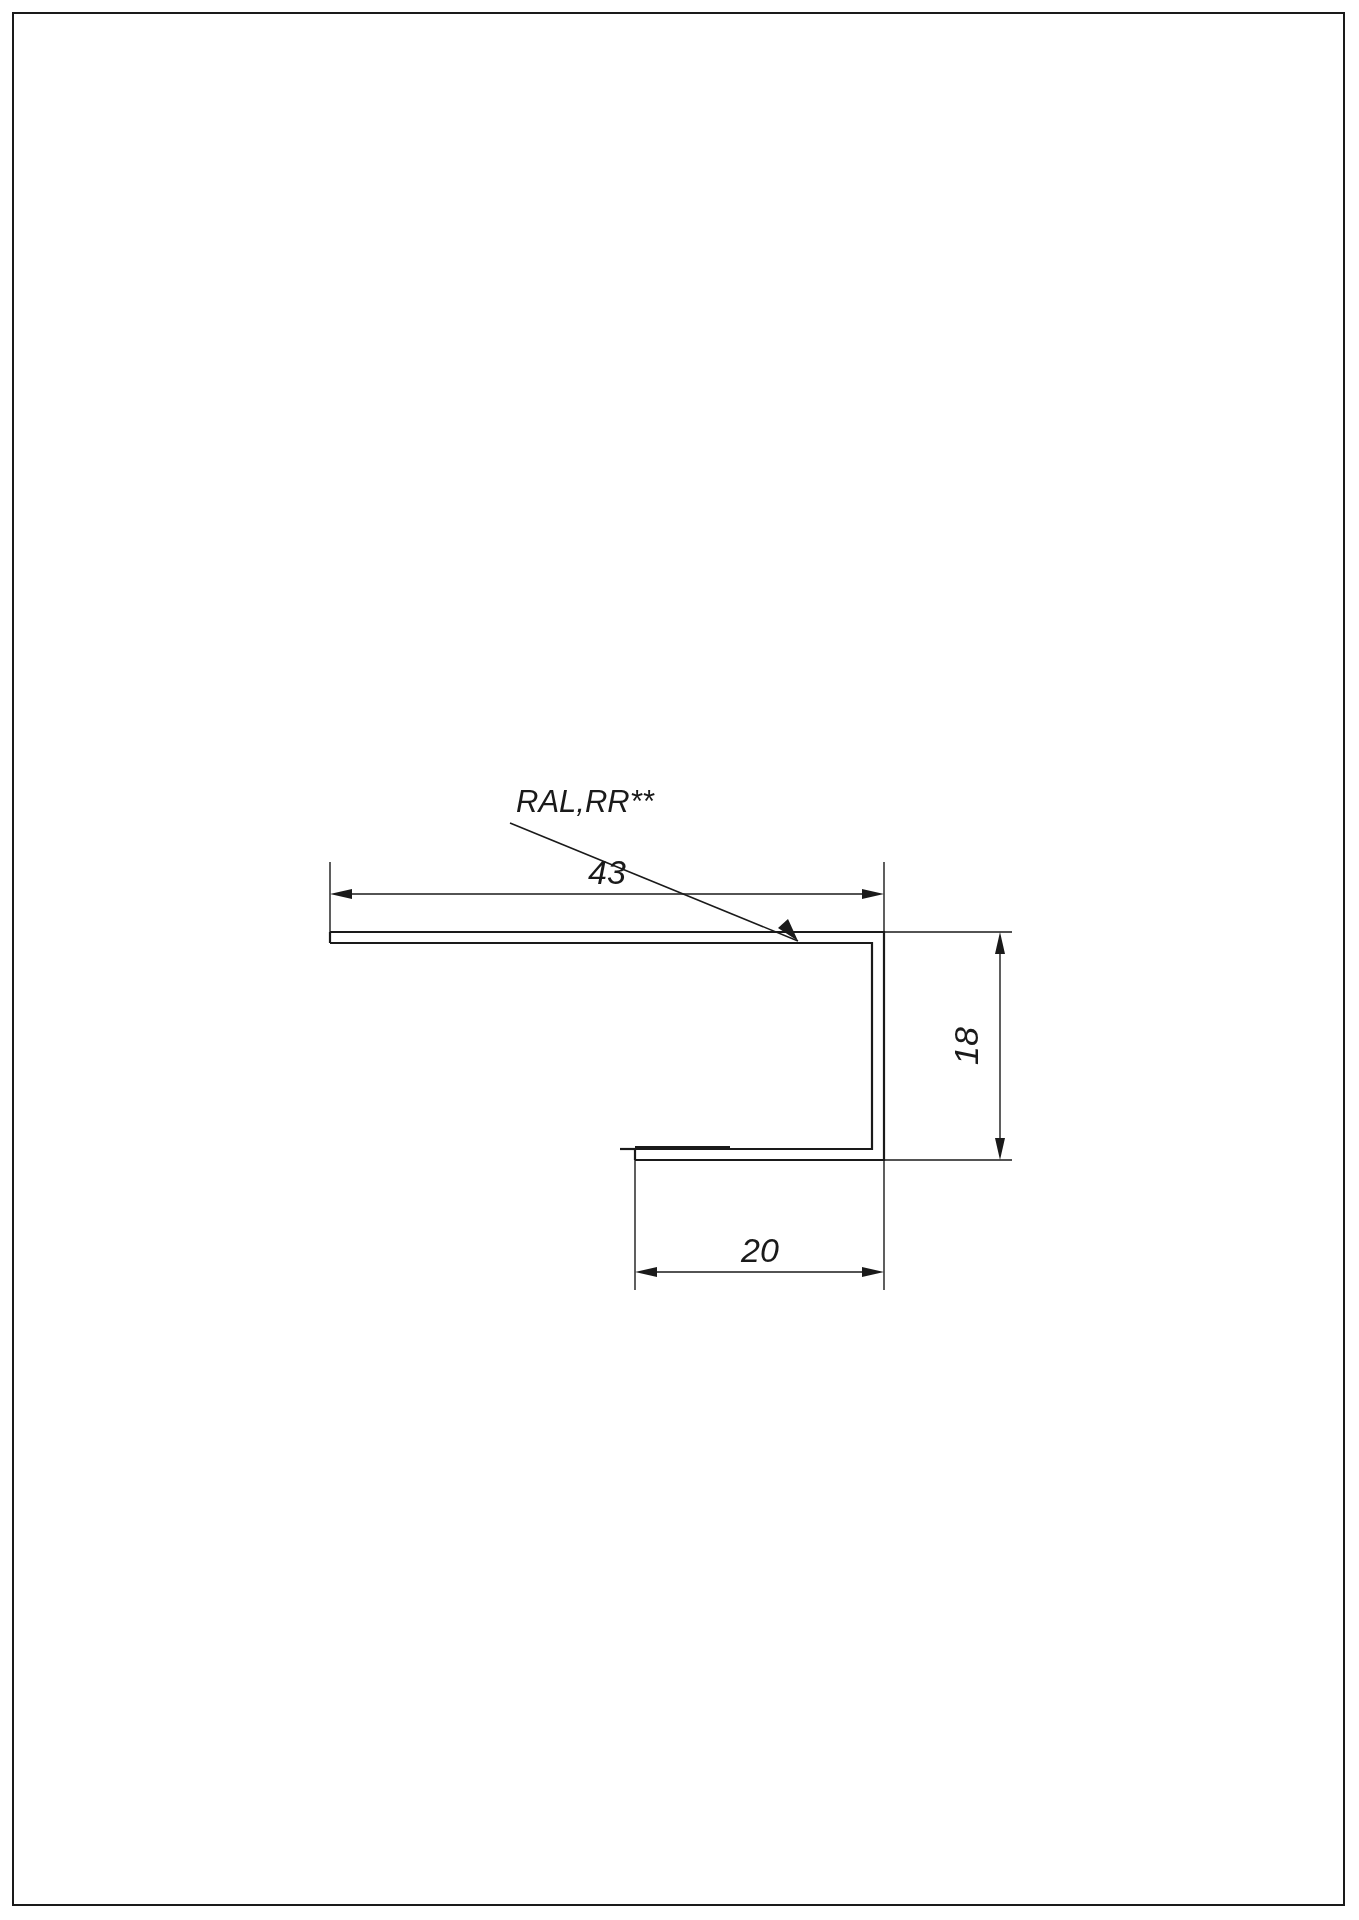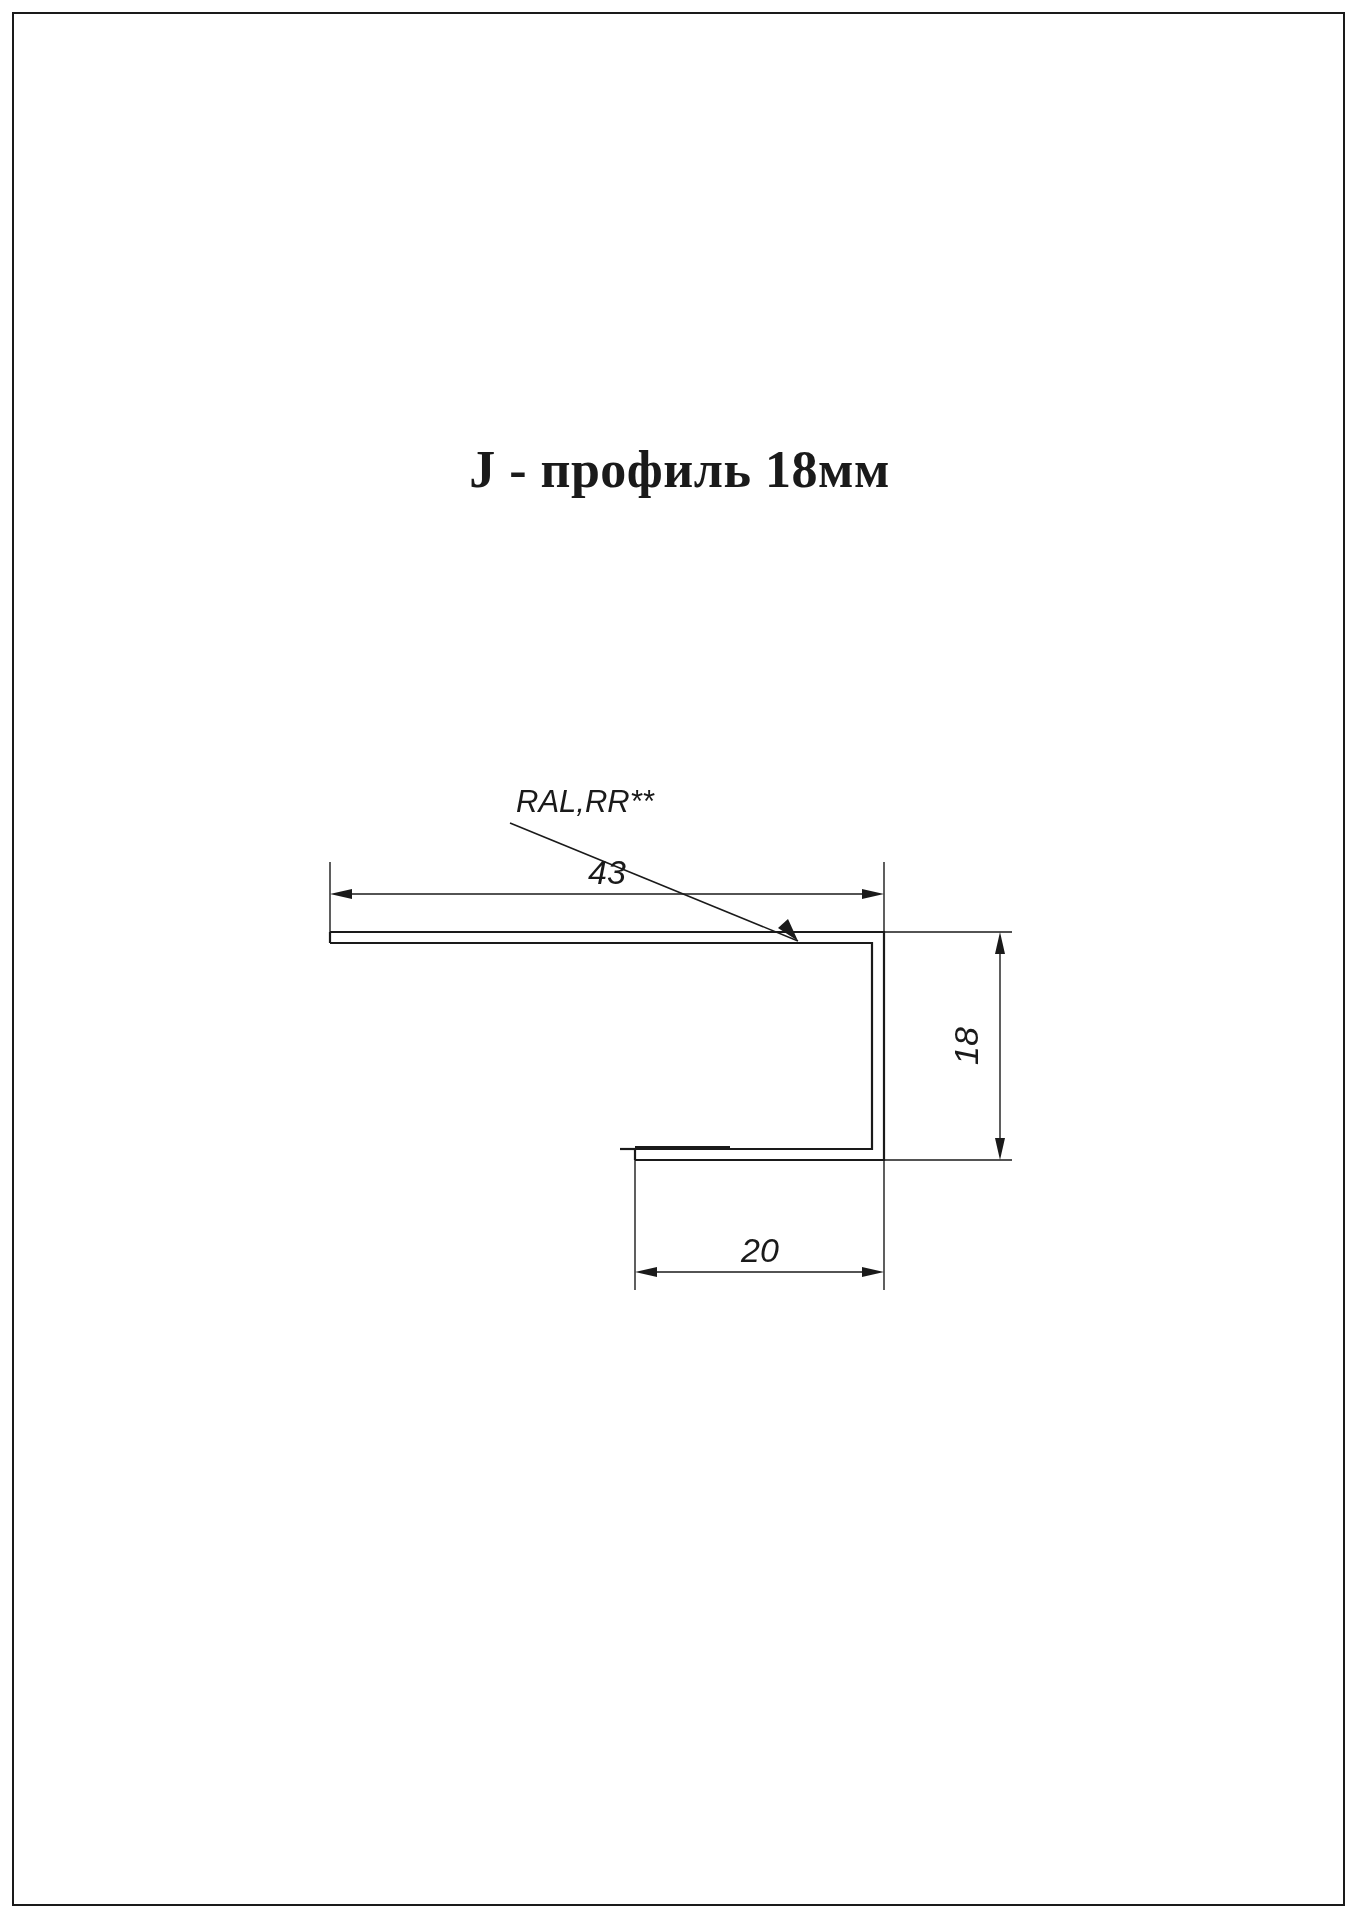--- a/index.html
+++ b/index.html
@@ -77,21 +77,20 @@
     stroke-width: 1.6;
   }
 </style>
 </head>
 <body>
 
 <div id="page">
 
   <div class="frame"></div>
 
-  <div class="title">J - профиль 18мм</div>
 
   <svg id="drawing" width="1359" height="1920" viewBox="0 0 1359 1920">
 
     <g>
 
       <path class="profile-line" d="
         M 330,932
         L 884,932
         L 884,1160
         L 635,1160

